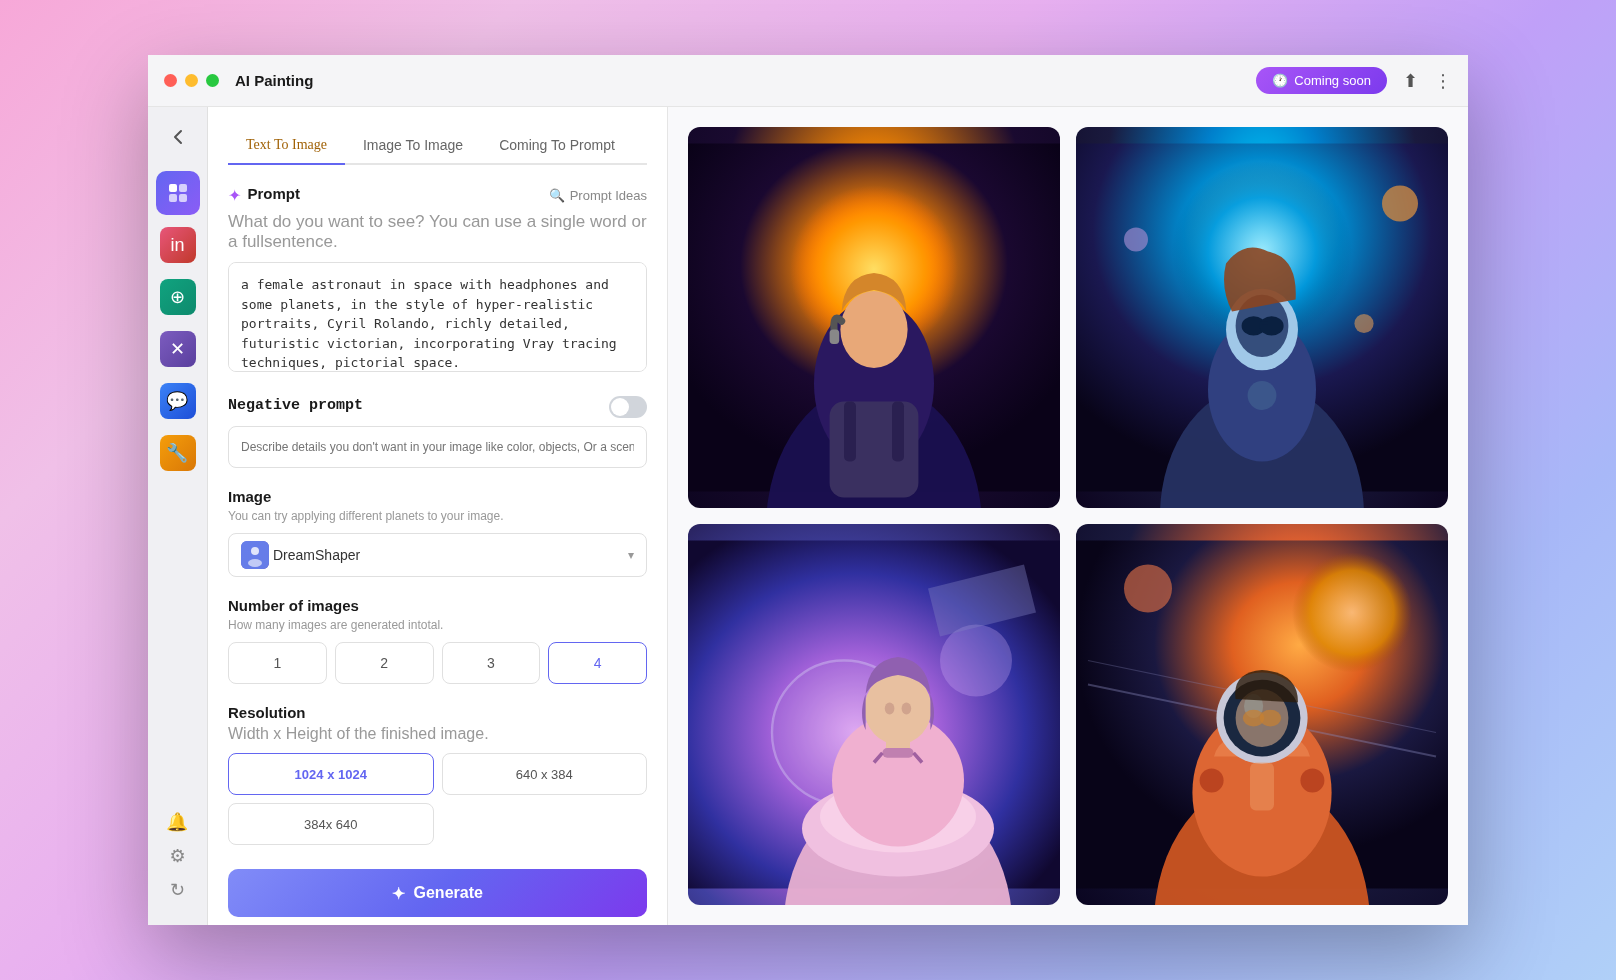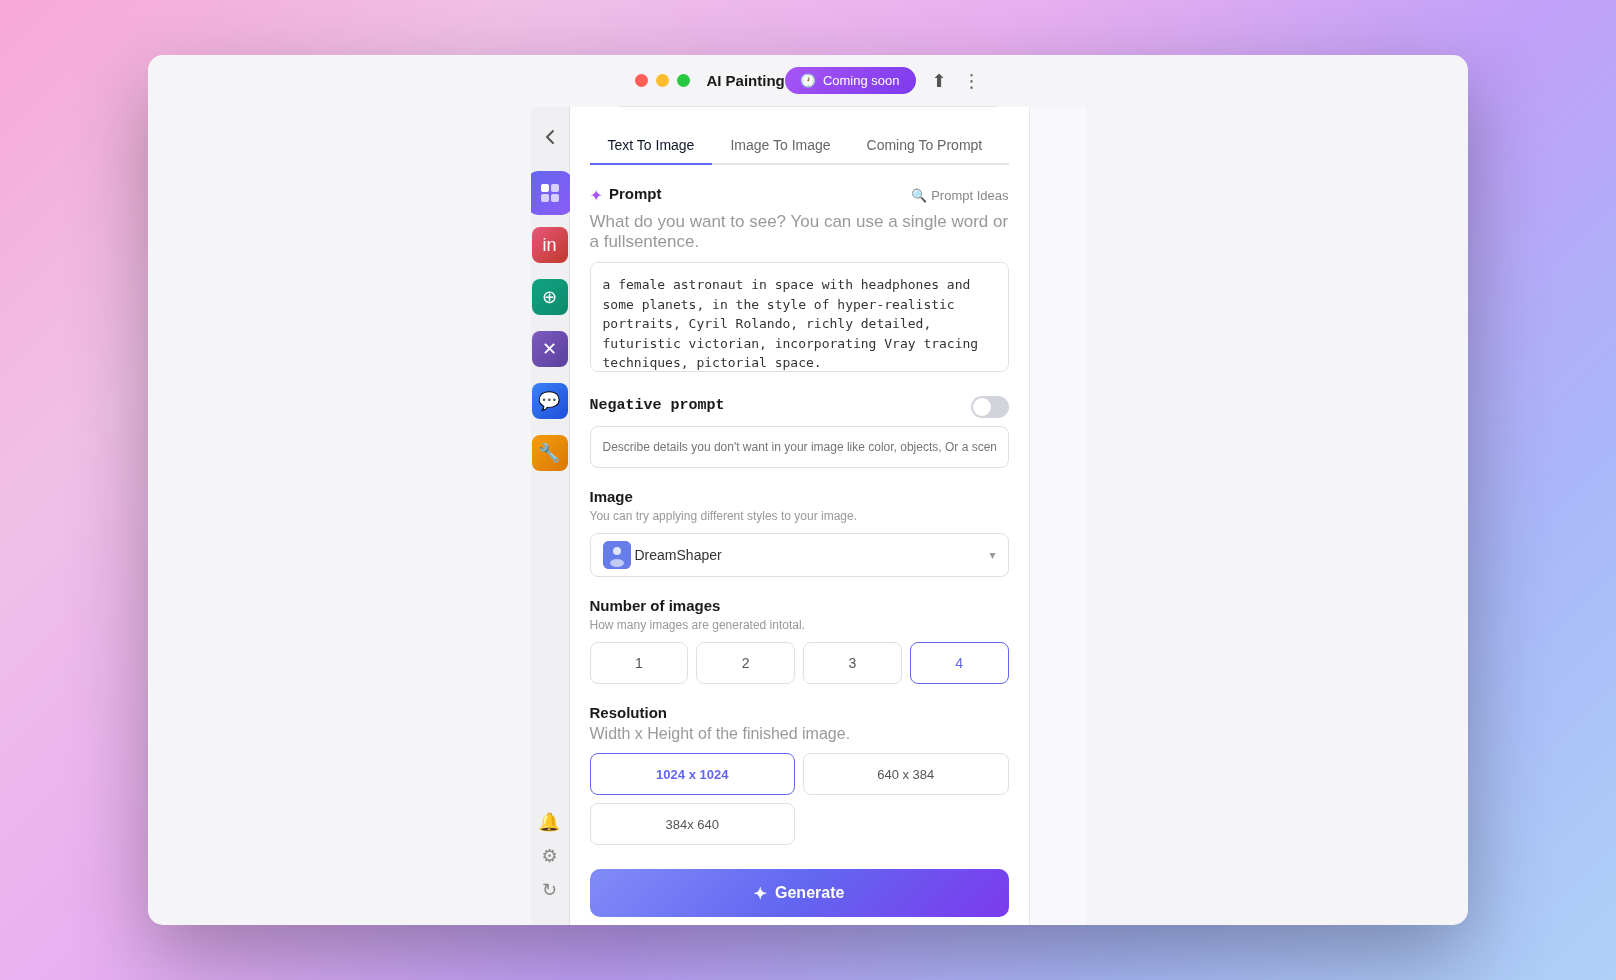--- a/index.html
+++ b/index.html
@@ -9,27 +9,26 @@
       background: linear-gradient(135deg, #f7a8d8 0%, #f0c0e8 20%, #e8b0f0 40%, #c0a0f8 60%, #a8b8f8 80%, #b0d0f8 100%);
       display: flex;
       align-items: center;
       justify-content: center;
       font-family: -apple-system, BlinkMacSystemFont, 'Segoe UI', sans-serif;
     }
     .window {
       width: 1320px;
       height: 870px;
       background: #f5f5f7;
-      border-radius: 15px;
+      border-radius: 0;
       box-shadow: 0 30px 80px rgba(0,0,0,0.3);
       display: flex;
       flex-direction: column;
       overflow: hidden;
       position: relative;
-      align-items: center;
     }
     .titlebar {
       height: 52px;
       background: #f5f5f7;
       display: flex;
       align-items: center;
       padding: 0 16px;
       flex-shrink: 0;
       border-bottom: 1px solid #e5e5e5;
     }
@@ -74,21 +73,21 @@
       cursor: pointer;
       font-size: 18px;
       color: #555;
     }
     .main-layout {
       display: flex;
       flex: 1;
       overflow: hidden;
     }
     .sidebar {
-      width: 39px;
+      width: 60px;
       background: #f0f0f3;
       display: flex;
       flex-direction: column;
       align-items: center;
       padding: 12px 8px;
       gap: 8px;
       border-right: 1px solid #e0e0e0;
     }
     .sidebar-back {
       width: 36px;
@@ -144,23 +143,24 @@
     .tab {
       padding: 10px 18px;
       font-size: 14px;
       cursor: pointer;
       color: #666;
       border-bottom: 2px solid transparent;
       margin-bottom: -2px;
       white-space: nowrap;
     }
     .tab.active {
-      color: #0f172a;
+      color: #a16207;
       border-bottom-color: #6366f1;
       font-weight: 500;
+      font-family: Liberation Serif, serif;
     }
     .section-title {
       font-size: 15px;
       font-weight: 600;
       color: #1a1a1a;
       margin-bottom: 4px;
     }
     .section-row {
       display: flex;
       align-items: center;
@@ -477,21 +477,21 @@
         <div class="neg-header">
           <span class="section-title">Negative prompt</span>
           <div class="toggle"></div>
         </div>
         <input class="neg-input" type="text" placeholder="Describe details you don't want in your image like color, objects, Or a scenery." style="">
       </div>
 
       
       <div class="model-section">
         <div class="section-title">Image</div>
-        <div class="model-desc">You can try applying different styles to your image.</div>
+        <div class="model-desc">You can try applying different planets to your image.</div>
         <div class="model-select">
           <div class="model-avatar">
             <svg width="28" height="28" viewBox="0 0 28 28">
               <rect width="28" height="28" rx="6" fill="url(#mg)"></rect>
               <defs>
                 <linearGradient id="mg" x1="0" y1="0" x2="28" y2="28">
                   <stop offset="0%" stop-color="#667eea"></stop>
                   <stop offset="100%" stop-color="#764ba2"></stop>
                 </linearGradient>
               </defs>

